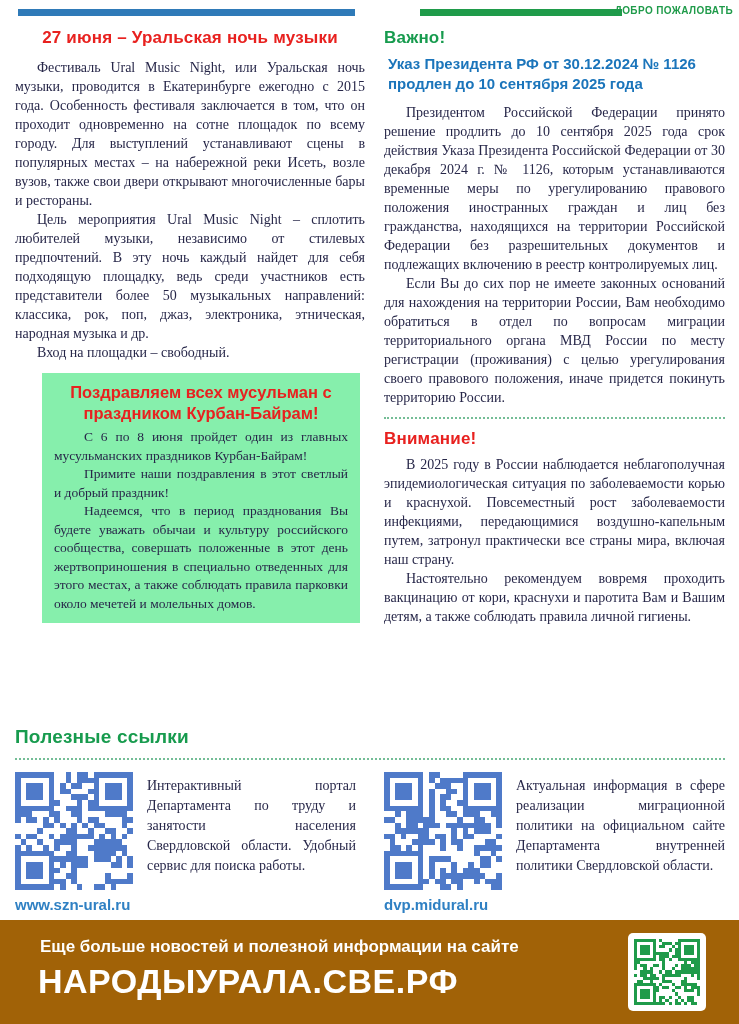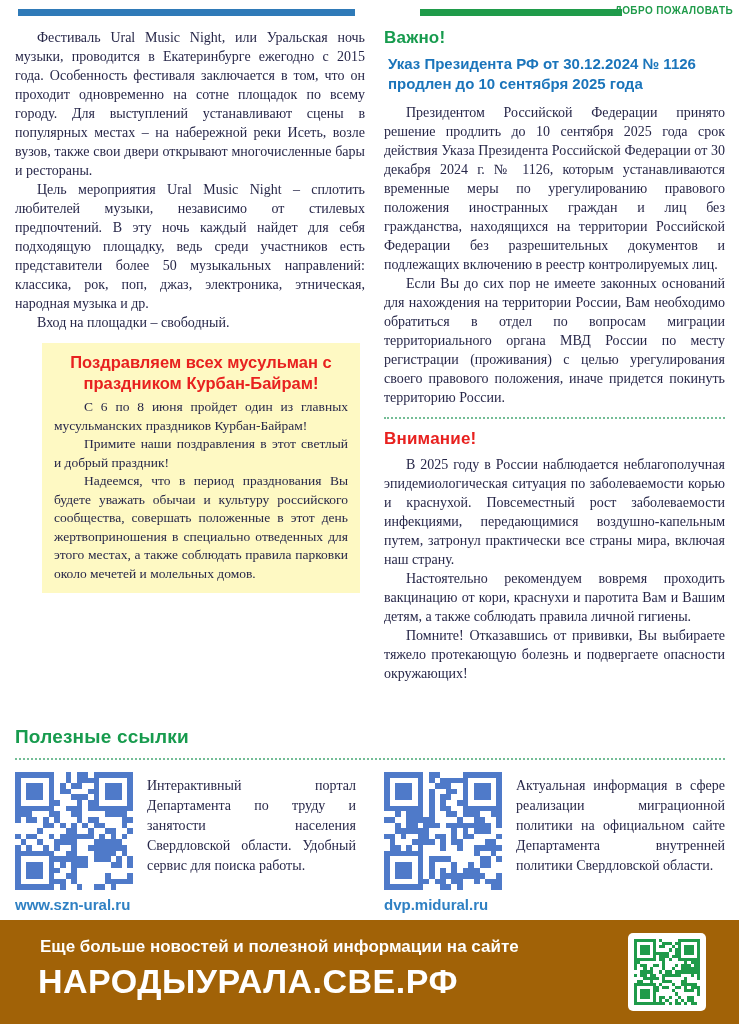--- a/index.html
+++ b/index.html
@@ -26,21 +26,21 @@
   h2.green { color: #179b4e; }
   h2.red   { color: #e8211f; }
 
   .blue-subtitle { font-family: "Liberation Sans", sans-serif; font-weight: bold; font-size: 15px;
                    color: #1b75bb; text-align: left; line-height: 20px; margin: 4px 4px 9px 4px; }
 
   p.body-text { font-size: 14px; line-height: 19px; color: #272749; text-align: justify;
                 text-indent: 22px; }
 
   
-  .greeting-box { margin: 11px 0 7px 27px; width: 318px; background: #fef9c3; padding: 9px 12px 10px 12px; }
+  .greeting-box { margin: 11px 0 7px 27px; width: 318px; background: #86efac; padding: 9px 12px 10px 12px; }
   .greeting-box h3 { font-family: "Liberation Sans", sans-serif; font-weight: bold; font-size: 16.5px;
                      color: #e8211f; text-align: center; line-height: 21px; margin-bottom: 4px; }
   .greeting-box p { font-size: 13.5px; line-height: 18.5px; color: #272749; text-align: justify;
                     text-indent: 30px; }
 
   .dotted-divider { border-top: 2px dotted #74bd96; height: 0; margin: 10px 0; }
 
   
   .links-section { position: absolute; left: 15px; top: 726px; width: 710px; }
   .links-title { font-family: "Liberation Sans", sans-serif; font-weight: bold; font-size: 19px;
@@ -68,20 +68,21 @@
 </head>
 <body>
 
 <div class="page">
 
   <div class="bar bar-blue"></div>
   <div class="bar bar-green"></div>
   <div class="welcome">ДОБРО ПОЖАЛОВАТЬ</div>
 
   <div class="col-left">
+    <h1 class="red-title">27 июня – Уральская ночь музыки</h1>
     <p class="body-text">Фестиваль Ural Music Night, или Уральская ночь музыки, проводится в Екатеринбурге ежегодно с 2015 года. Особенность фестиваля заключается в том, что он проходит одновременно на сотне площадок по всему городу. Для выступлений устанавливают сцены в популярных местах – на набережной реки Исеть, возле вузов, также свои двери открывают многочисленные бары и рестораны.</p>
     <p class="body-text">Цель мероприятия Ural Music Night – сплотить любителей музыки, независимо от стилевых предпочтений. В эту ночь каждый найдет для себя подходящую площадку, ведь среди участников есть представители более 50 музыкальных направлений: классика, рок, поп, джаз, электроника, этническая, народная музыка и др.</p>
     <p class="body-text">Вход на площадки – свободный.</p>
 
     <div class="greeting-box">
       <h3>Поздравляем всех мусульман с праздником Курбан-Байрам!</h3>
       <p>С 6 по 8 июня пройдет один из главных мусульманских праздников Курбан-Байрам!</p>
       <p>Примите наши поздравления в этот светлый и добрый праздник!</p>
       <p>Надеемся, что в период празднования Вы будете уважать обычаи и культуру российского сообщества, совершать положенные в этот день жертвоприношения в специально отведенных для этого местах, а также соблюдать правила парковки около мечетей и молельных домов.</p>
     </div>
@@ -91,21 +92,20 @@
     <h2 class="sec-title green">Важно!</h2>
     <div class="blue-subtitle">Указ Президента РФ от 30.12.2024 № 1126 продлен до 10 сентября 2025 года</div>
     <p class="body-text">Президентом Российской Федерации принято решение продлить до 10 сентября 2025 года срок действия Указа Президента Российской Федерации от 30 декабря 2024 г. № 1126, которым устанавливаются временные меры по урегулированию правового положения иностранных граждан и лиц без гражданства, находящихся на территории Российской Федерации без разрешительных документов и подлежащих включению в реестр контролируемых лиц.</p>
     <p class="body-text">Если Вы до сих пор не имеете законных оснований для нахождения на территории России, Вам необходимо обратиться в отдел по вопросам миграции территориального органа МВД России по месту регистрации (проживания) с целью урегулирования своего правового положения, иначе придется покинуть территорию России.</p>
 
     <div class="dotted-divider"></div>
 
     <h2 class="sec-title red">Внимание!</h2>
     <p class="body-text">В 2025 году в России наблюдается неблагополучная эпидемиологическая ситуация по заболеваемости корью и краснухой. Повсеместный рост заболеваемости инфекциями, передающимися воздушно-капельным путем, затронул практически все страны мира, включая наш страну.</p>
     <p class="body-text">Настоятельно рекомендуем вовремя проходить вакцинацию от кори, краснухи и паротита Вам и Вашим детям, а также соблюдать правила личной гигиены.</p>
-    <p class="body-text">Помните! Отказавшись от прививки, Вы выбираете тяжело протекающую болезнь и подвергаете опасности окружающих!</p>
   </div>
 
   <div class="links-section">
     <div class="links-title">Полезные ссылки</div>
     <div class="dotted-divider"></div>
     <div class="links-row">
       <div class="link-block">
         <div class="qr">
             <svg xmlns="http://www.w3.org/2000/svg" viewBox="0 0 21 21" shape-rendering="crispEdges">
               <rect x="0" y="0" width="1" height="1" fill="#4f7ac9"></rect>

